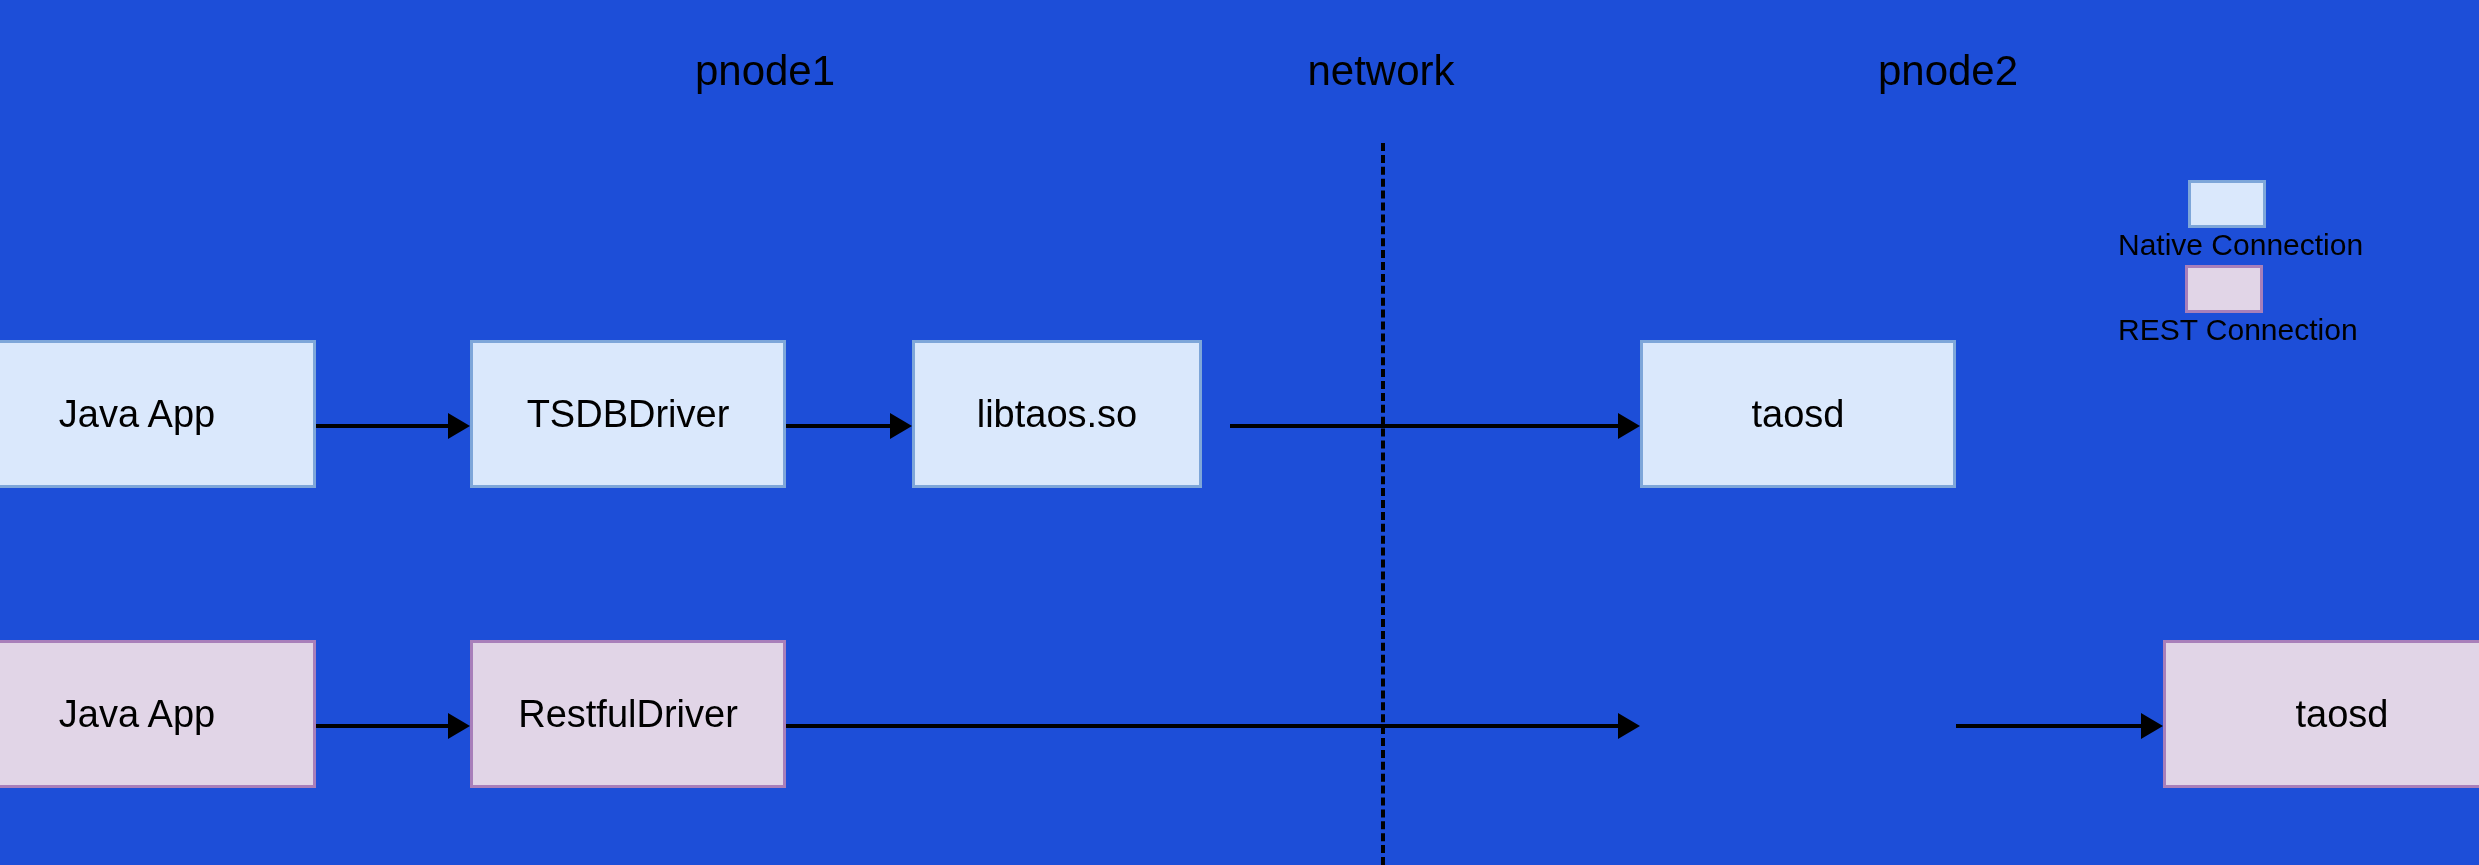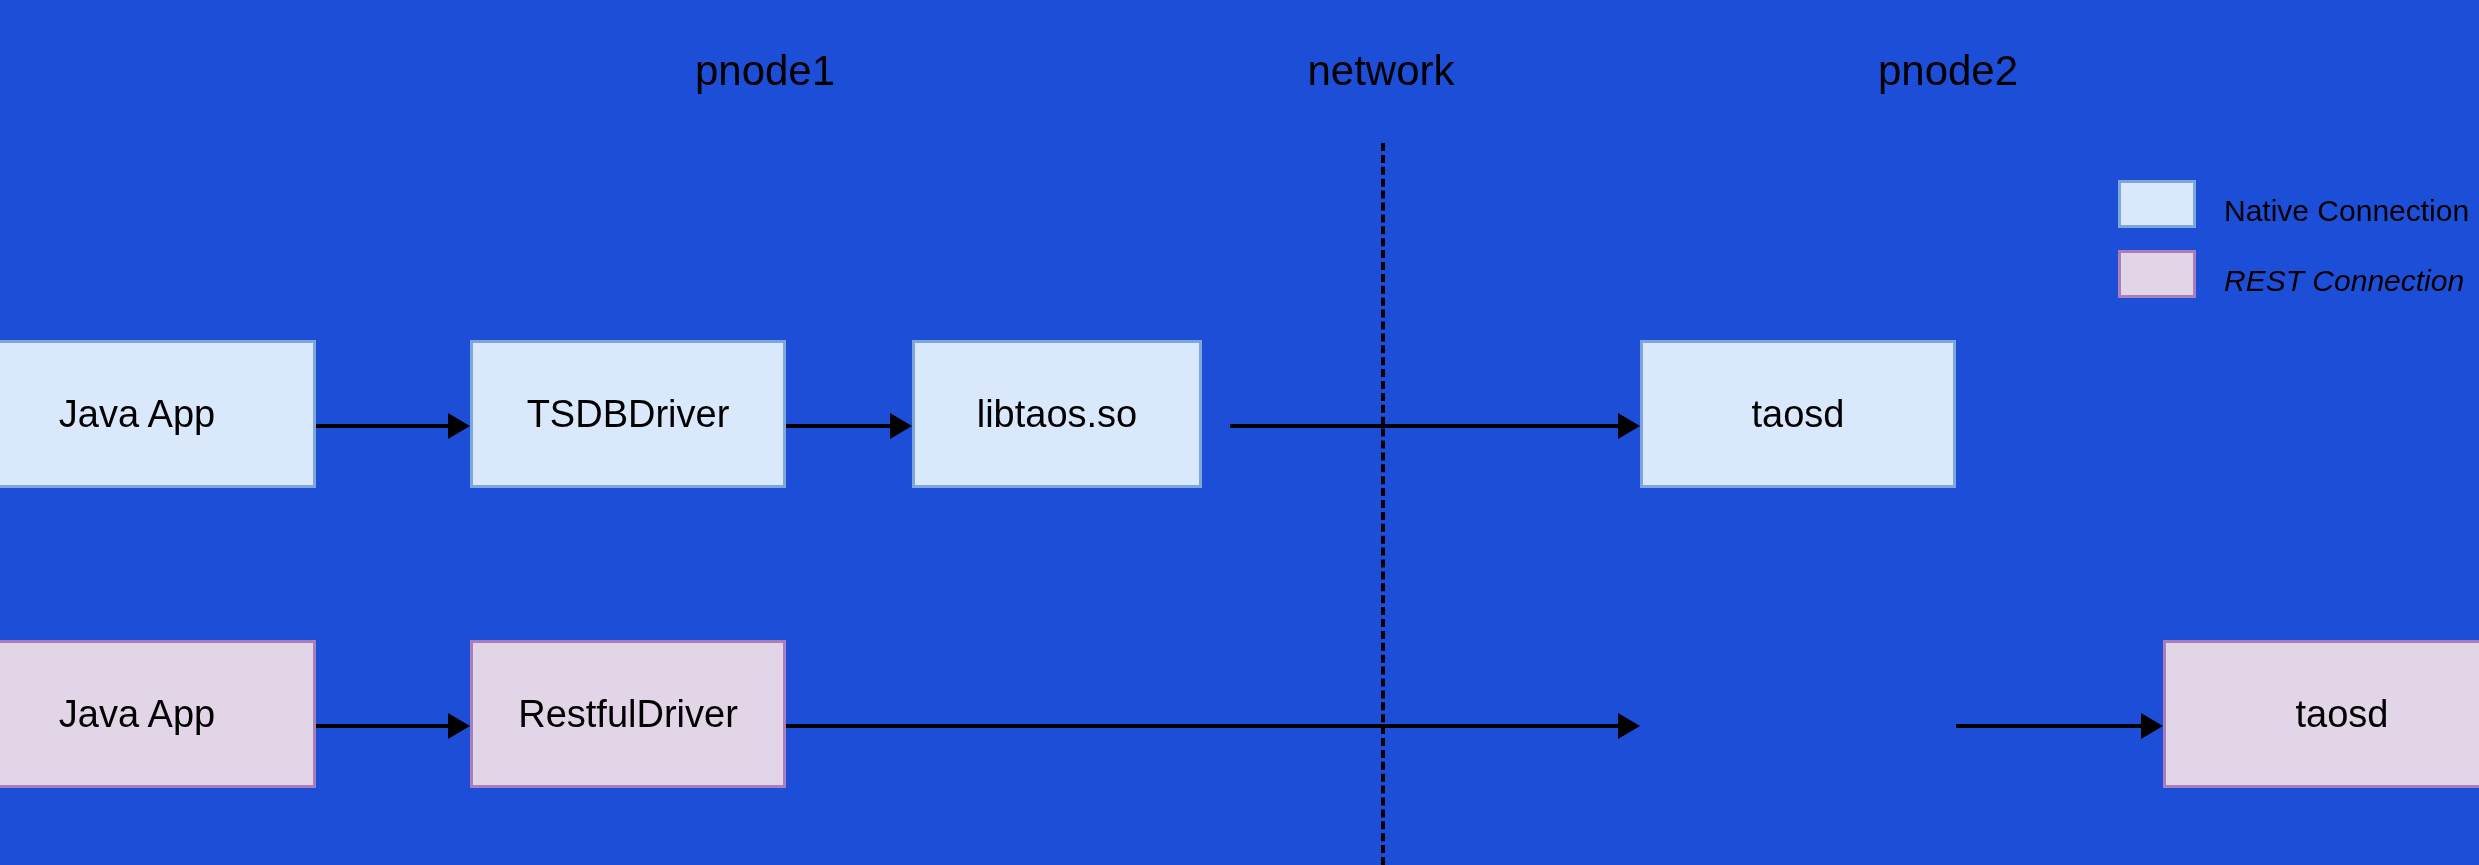--- a/index.html
+++ b/index.html
@@ -73,21 +73,22 @@
     border-left: 22px solid #000000;
   }
 
   
   .legend {
     position: absolute;
   }
   .legend-row {
     position: absolute;
     display: flex;
-    align-items: flex-end;
+    align-items: center;
+    flex-direction: column;
   }
   .legend-swatch {
     box-sizing: border-box;
     width: 78px;
     height: 48px;
     border-width: 3px;
     border-style: solid;
     margin-right: 28px;
   }
   .legend-swatch.native {
@@ -146,19 +147,19 @@
   <div class="connector" style="left:1956px; top:724px; width:185px;"></div>
   <div class="arrowhead" style="left:2141px; top:713px;"></div>
 
   <div class="node-box rest" style="left:2163px; top:640px; width:358px; height:148px;">taosd</div>
 
   <div class="legend">
     <div class="legend-row" style="left:2118px; top:180px;">
       <div class="legend-swatch native"></div>
       <div class="legend-label">Native Connection</div>
     </div>
-    <div class="legend-row" style="left:2118px; top:250px;font-style:italic;">
+    <div class="legend-row" style="left:2118px; top:265px;">
       <div class="legend-swatch rest"></div>
       <div class="legend-label">REST Connection</div>
     </div>
   </div>
 
 </div>
 
 </body></html>

